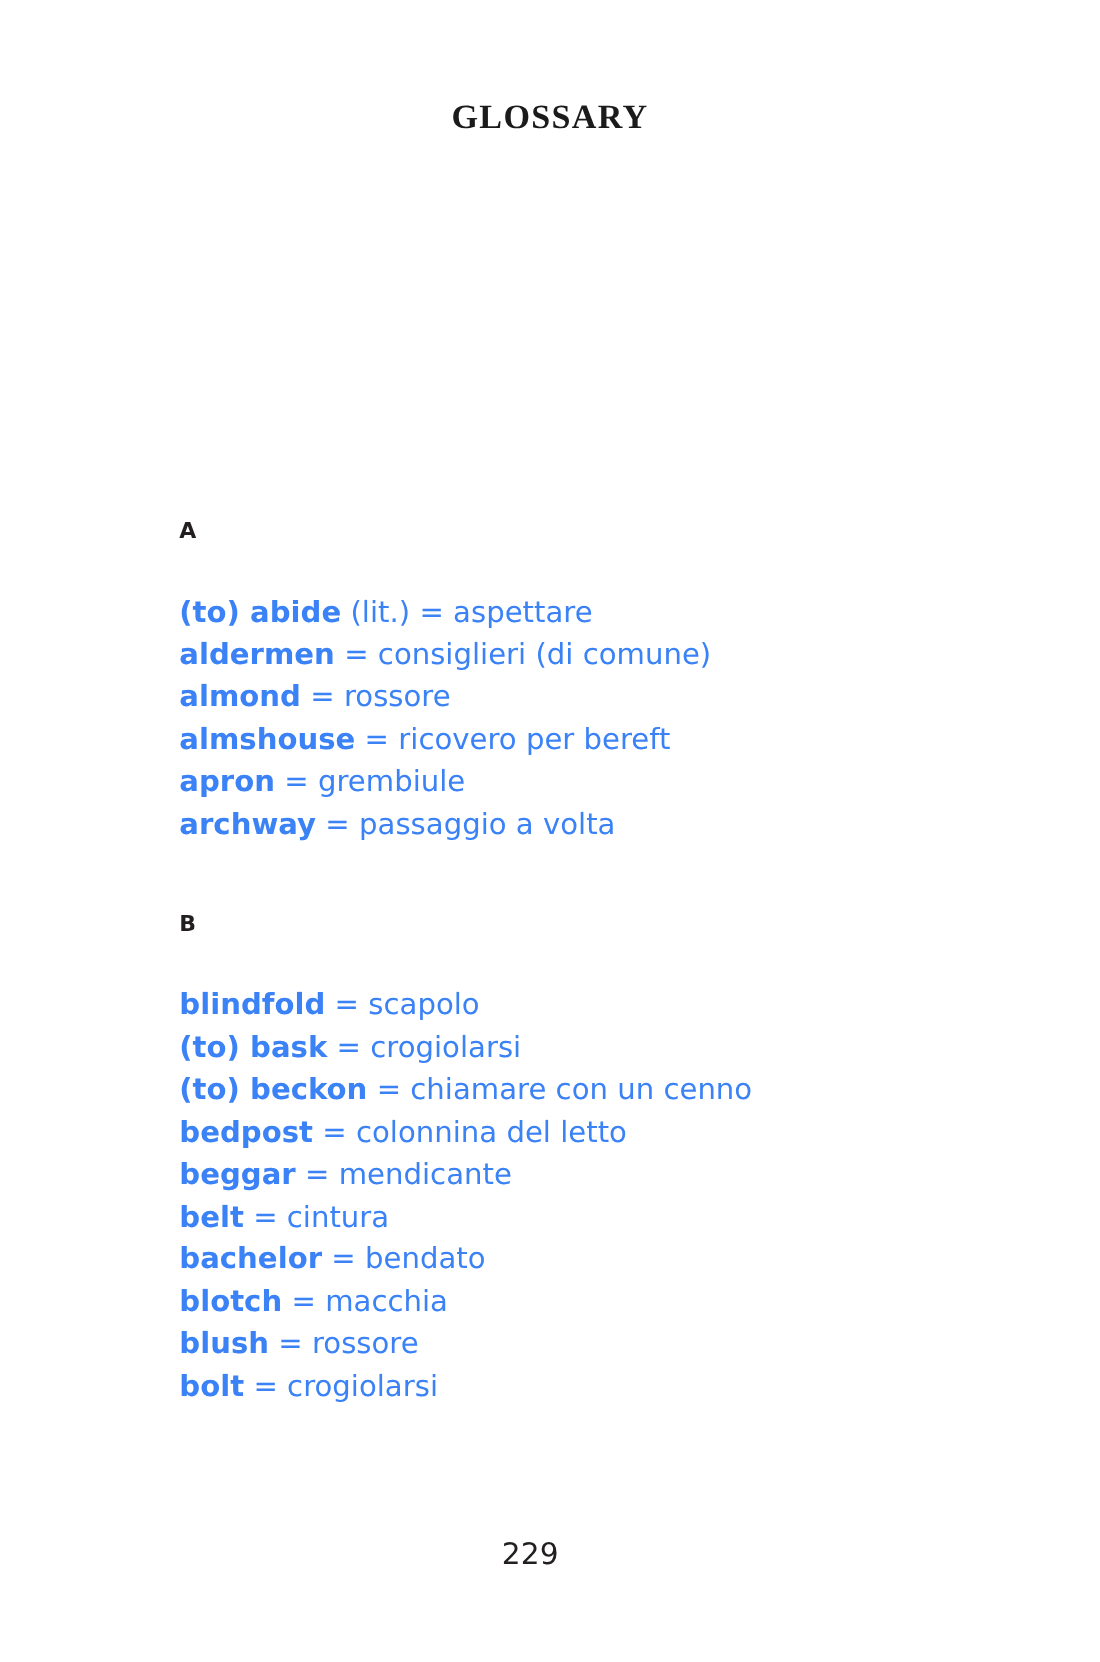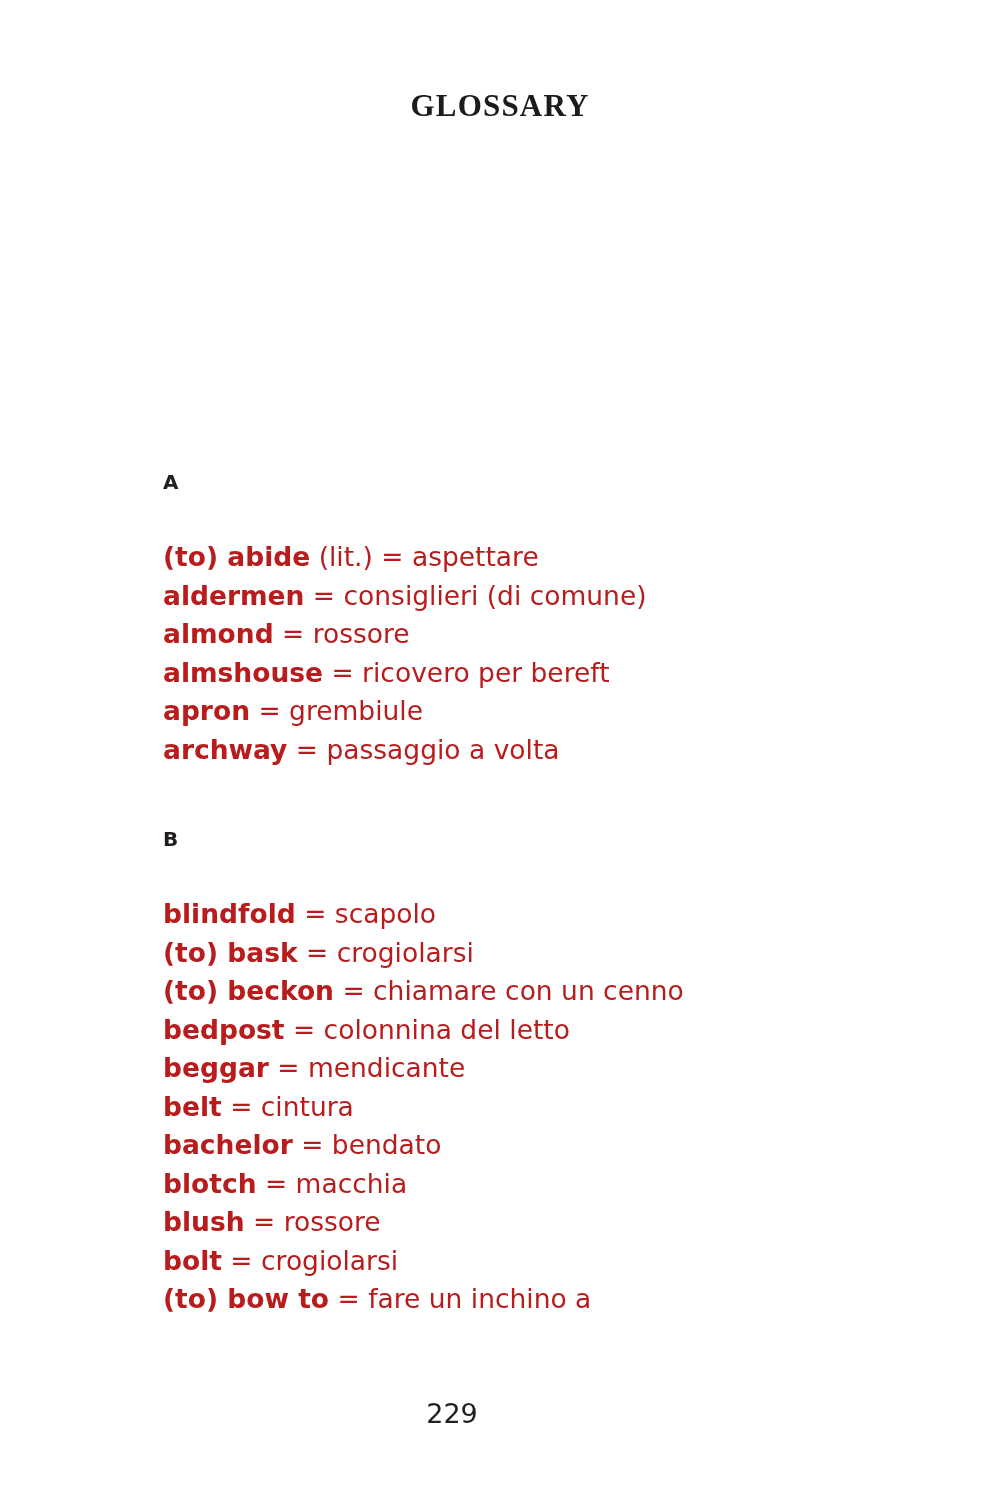--- a/index.html
+++ b/index.html
@@ -47,21 +47,21 @@
     font-weight: bold;
     font-size: 20px;
     color: #231f20;
     line-height: 1.2;
     margin-bottom: 44px;
   }
   .entry {
     font-family: "DejaVu Sans", sans-serif;
     font-size: 26.5px;
     line-height: 38.5px;
-    color: #b91c1c;
+    color: #3b82f6;
     white-space: nowrap;
   }
   .entry .term {
     font-weight: bold;
   }
   .entry .sep {
     font-weight: normal;
   }
   .entry .def {
     font-weight: normal;
@@ -71,20 +71,21 @@
   }
   .page-number {
     position: absolute;
     left: 0;
     width: 904px;
     top: 1398px;
     text-align: center;
     font-family: "DejaVu Sans", sans-serif;
     font-size: 27px;
     color: #231f20;
+    padding-left: 30px;
   }
 </style>
 </head>
 <body>
 
 <div class="page">
 
   <div class="page-title">GLOSSARY</div>
 
   <div class="content">
@@ -141,23 +142,20 @@
         </div>
         <div class="entry">
           <span class="term">blotch</span><span class="qual"></span><span class="sep"> = </span><span class="def">macchia</span>
         </div>
         <div class="entry">
           <span class="term">blush</span><span class="qual"></span><span class="sep"> = </span><span class="def">rossore</span>
         </div>
         <div class="entry">
           <span class="term">bolt</span><span class="qual"></span><span class="sep"> = </span><span class="def">crogiolarsi</span>
         </div>
-        <div class="entry">
-          <span class="term">(to) bow to</span><span class="qual"></span><span class="sep"> = </span><span class="def">fare un inchino a</span>
-        </div>
       </div>
     </div>
 
   </div>
 
   <div class="page-number">229</div>
 
 </div>
 
 </body></html>

